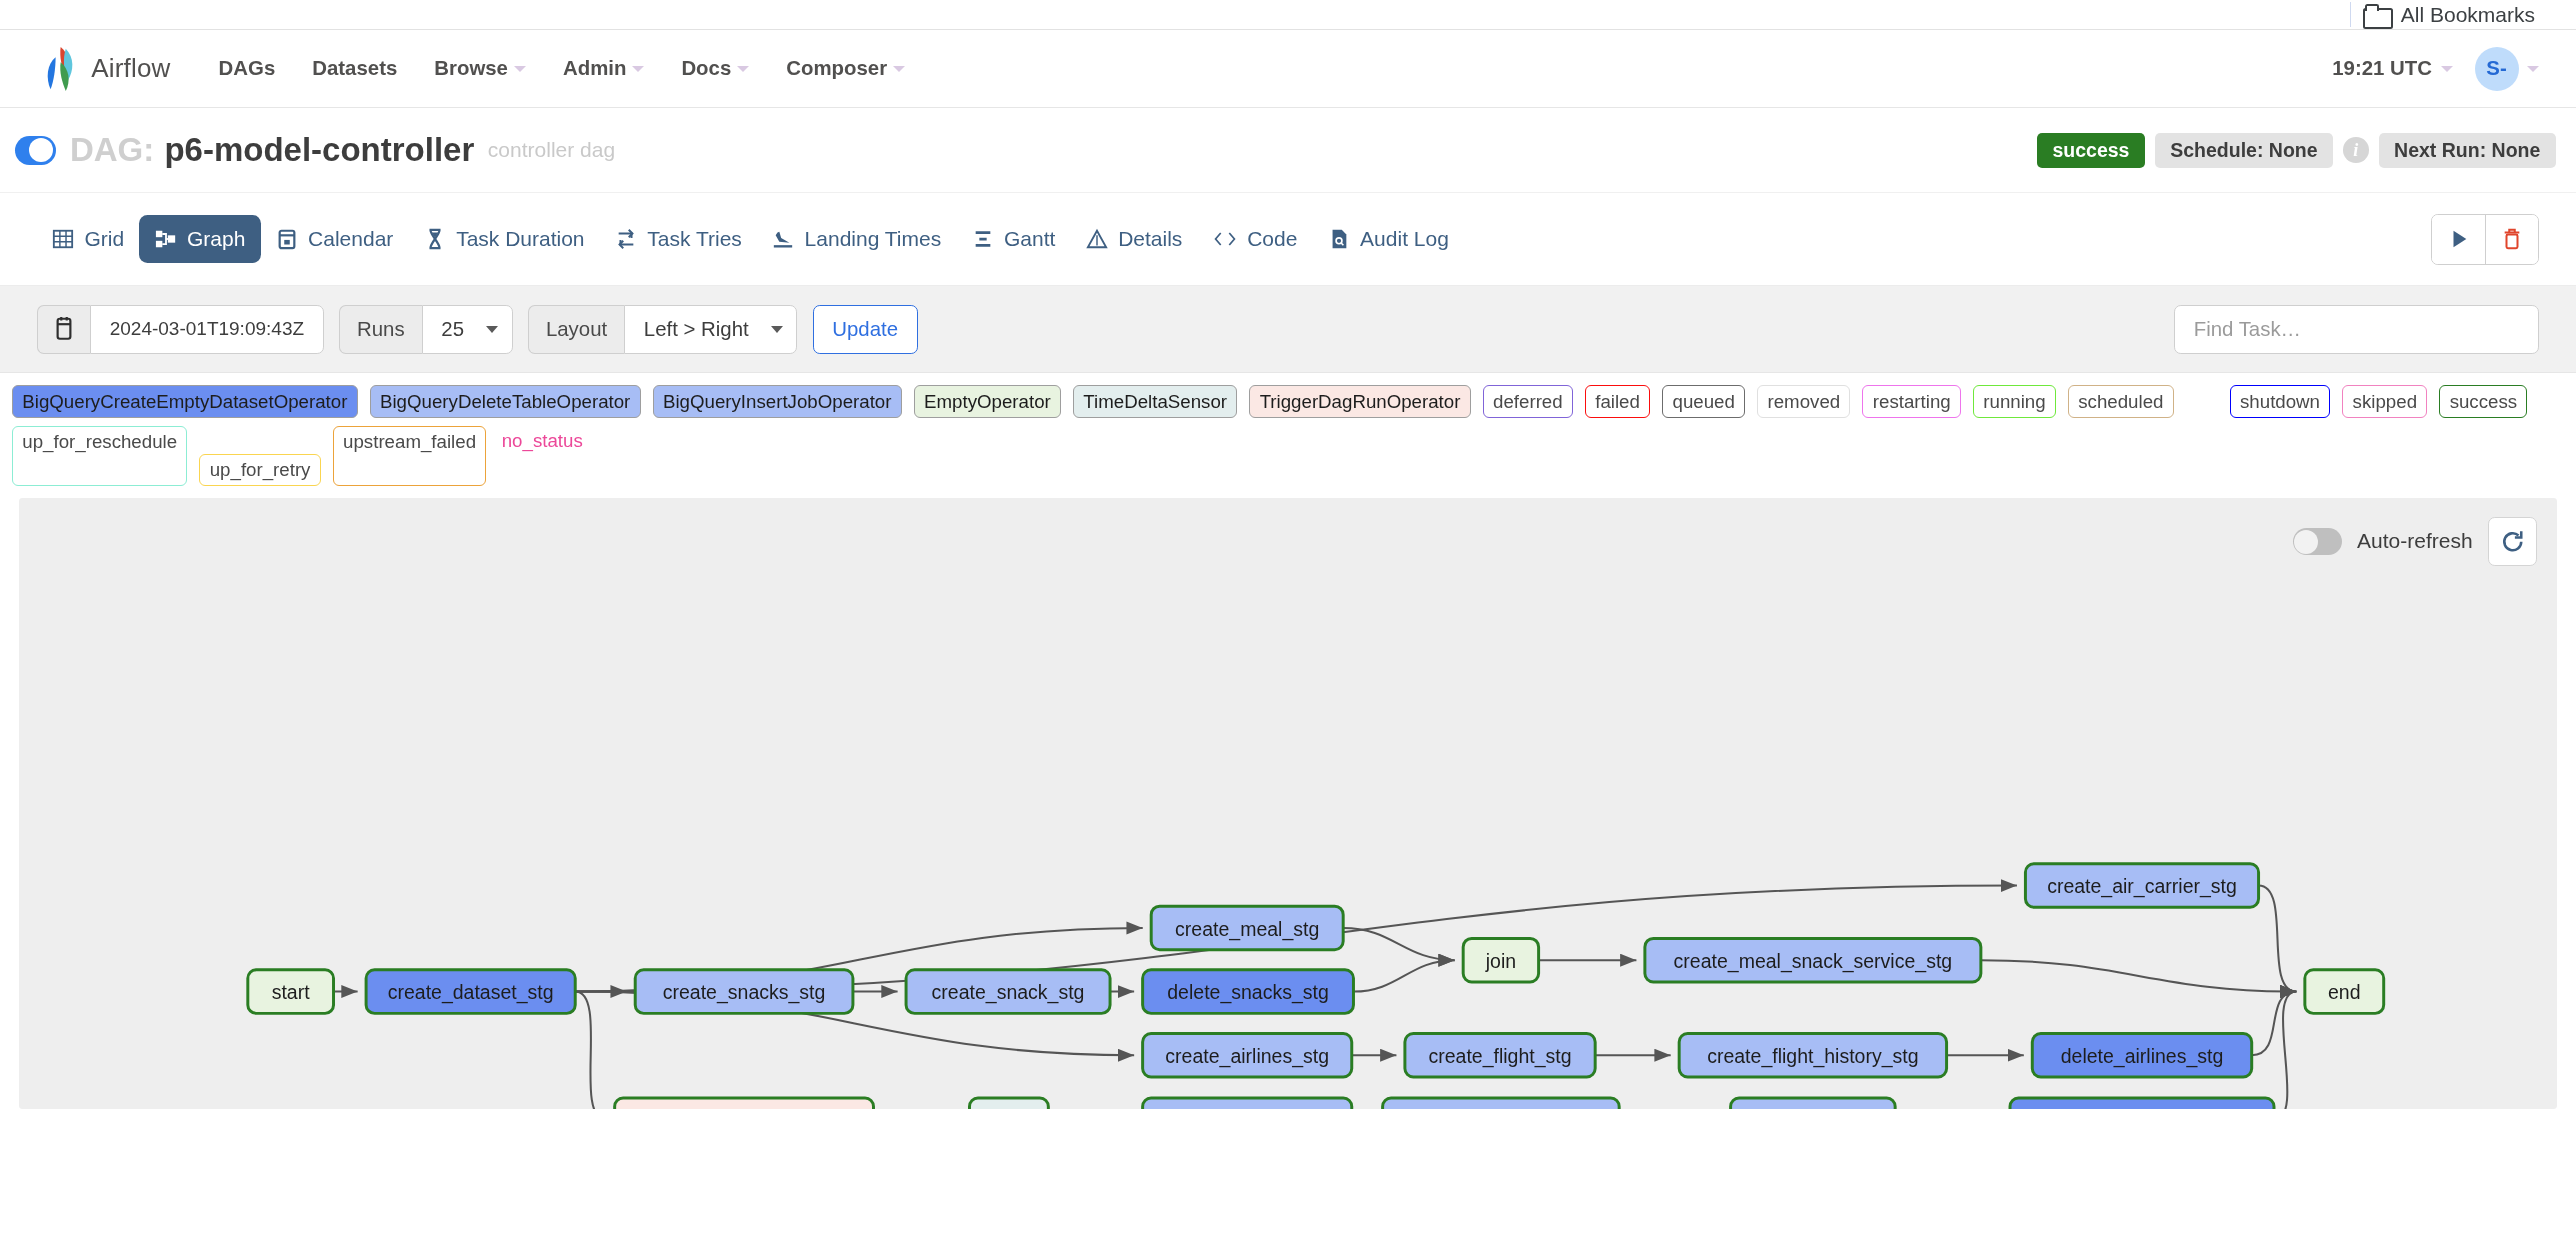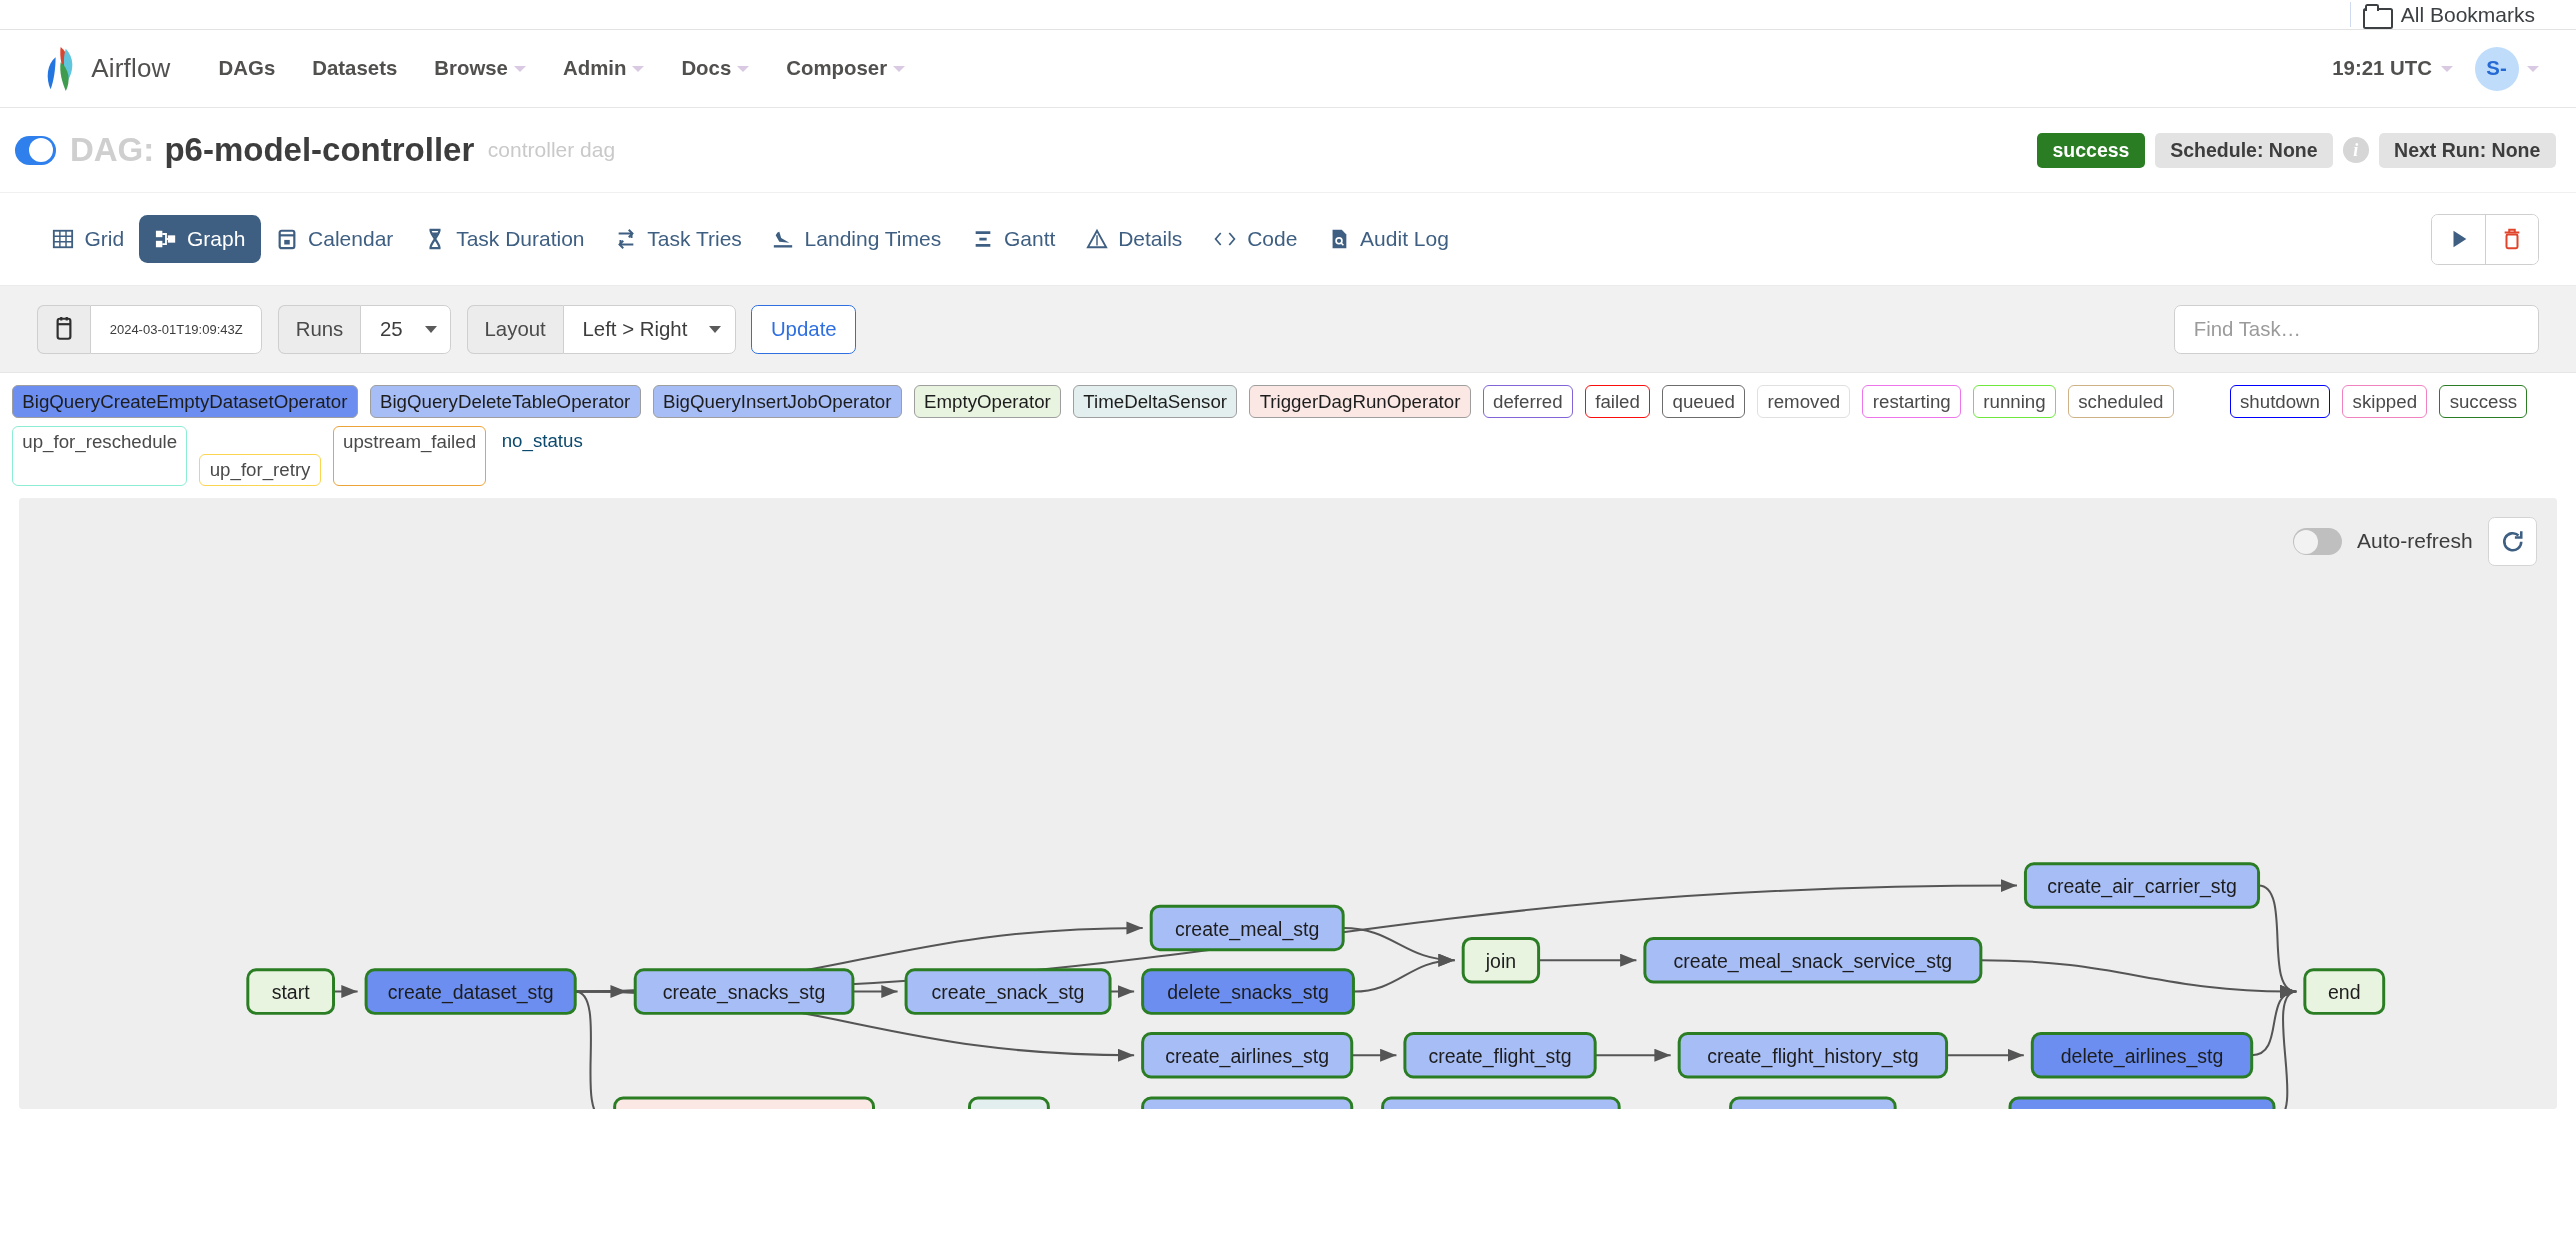--- a/index.html
+++ b/index.html
@@ -107,21 +107,21 @@
     background:#f1f1f1; padding:18.7px 37px; display:flex; align-items:center; gap:0;
     border-bottom:0.8px solid #e6e6e6;
   }
   .ctrl { display:flex; align-items:center; margin-right:15.3px; }
   .ctrl-label {
     background:#ececec; border:0.8px solid #cfcfcf; border-right:none;
     font-size:20.4px; color:#4a4a4a; padding:9.3px 17px; border-radius:6.8px 0 0 6.8px;
     display:flex; align-items:center; height:49px;
   }
   .ctrl-input {
-    background:#fff; border:0.8px solid #cfcfcf; font-size:13px; color:#3d3d3d;
+    background:#fff; border:0.8px solid #cfcfcf; font-size:19px; color:#3d3d3d;
     padding:9.3px 18.7px; border-radius:0 6.8px 6.8px 0; height:49px;
     display:flex; align-items:center;
   }
   .ctrl-select {
     background:#fff; border:0.8px solid #cfcfcf; font-size:20.4px; color:#3d3d3d;
     padding:9.3px 13.6px 9.3px 18.7px; border-radius:0 6.8px 6.8px 0; height:49px;
     display:flex; align-items:center; gap:22px; justify-content:space-between;
   }
   .chev {
     width:0; height:0; border-left:6.8px solid transparent; border-right:6.8px solid transparent;
@@ -146,21 +146,21 @@
   .legend {
     background:#fff; padding:12px 12px 12px 12px; display:flex; flex-wrap:wrap;
     gap:8.5px 12px; align-content:flex-start;
   }
   .chip {
     font-size:18.7px; padding:3.4px 9.3px; border-radius:6px; white-space:nowrap;
     border:1.7px solid transparent; line-height:1.25;
   }
   .chip.op { border-color:#9e9e9e; color:#1d1d1d; }
   .chip.state { background:#fff; color:#4a4a4a; }
-  .chip.plain { border:none; color:#0c4a6e; padding-left:3.4px;text-align:right; }
+  .chip.plain { border:none; color:#ec4899; padding-left:3.4px;text-align:right; }
 
   
   .graph-wrap {
     position:relative; background:#eeeeee; margin:0 18.7px; height:611px;
     border-radius:3.4px; overflow:hidden;
   }
   .auto-refresh {
     position:absolute; right:20.4px; top:18.7px; display:flex; align-items:center; gap:15.3px;
     z-index:5;
   }

